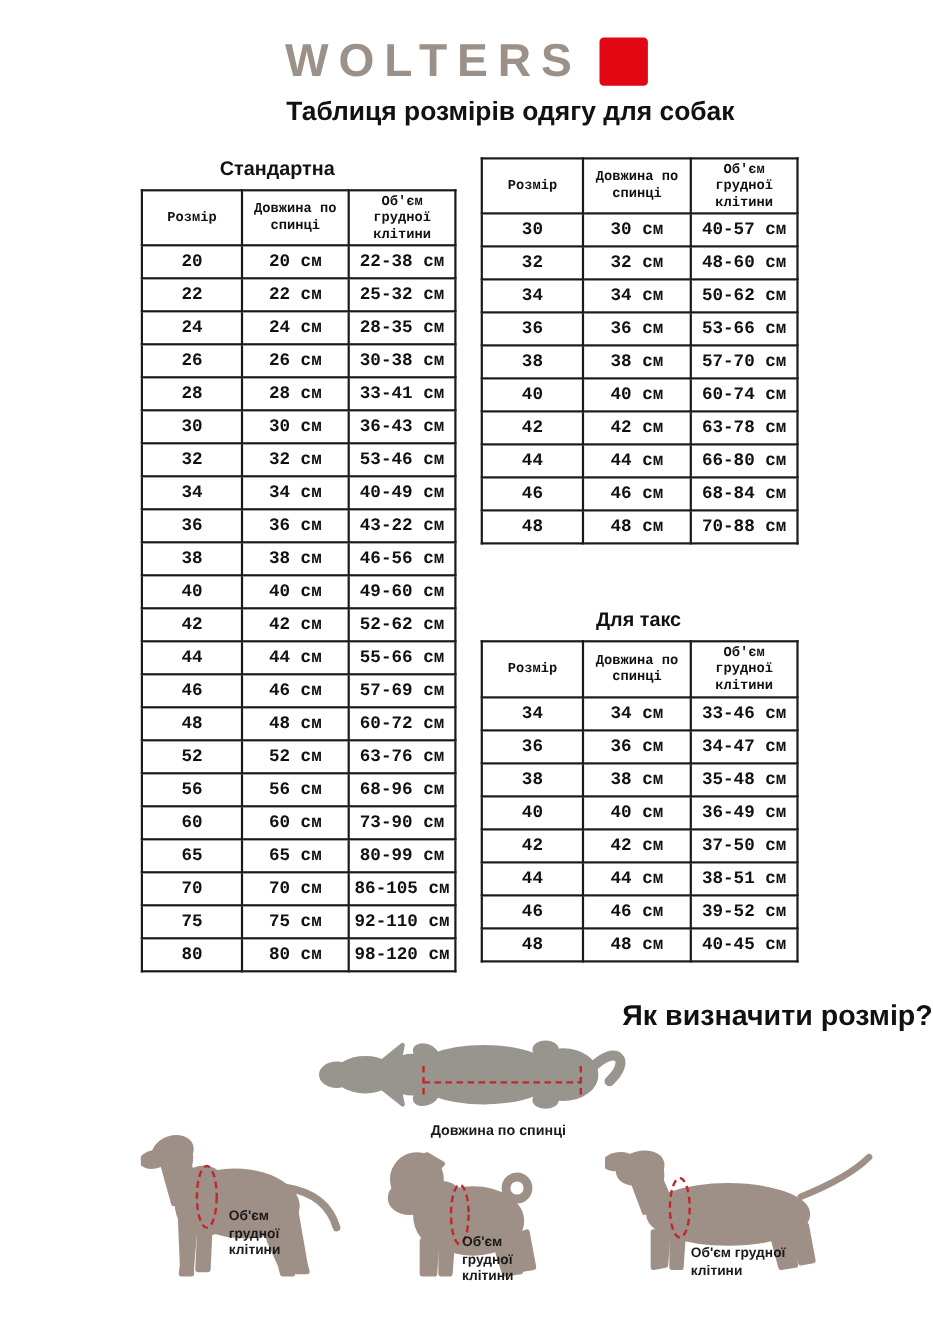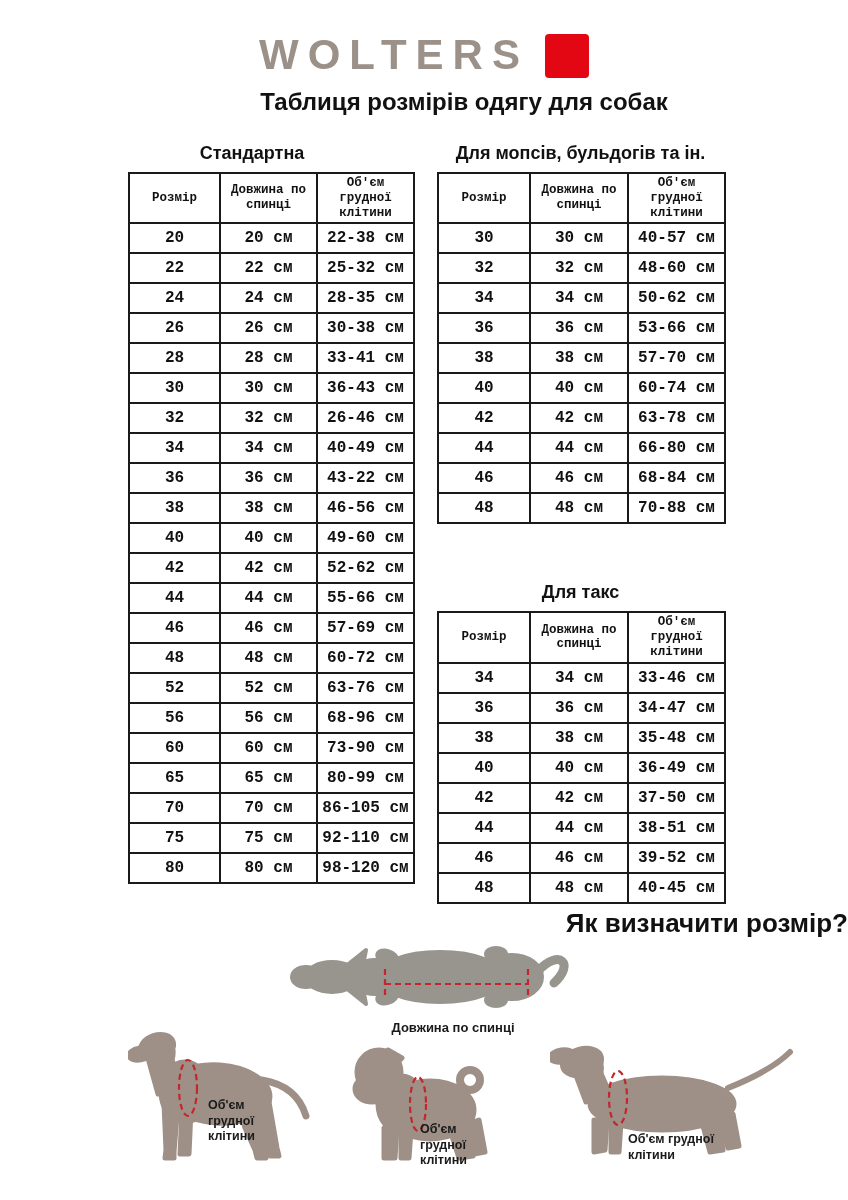--- a/index.html
+++ b/index.html
@@ -95,21 +95,21 @@
           <td>33-41 см</td>
         </tr>
         <tr>
           <td>30</td>
           <td>30 см</td>
           <td>36-43 см</td>
         </tr>
         <tr>
           <td>32</td>
           <td>32 см</td>
-          <td>26-46 см</td>
+          <td>53-46 см</td>
         </tr>
         <tr>
           <td>34</td>
           <td>34 см</td>
           <td>40-49 см</td>
         </tr>
         <tr>
           <td>36</td>
           <td>36 см</td>
           <td>43-22 см</td>
@@ -177,21 +177,20 @@
         <tr>
           <td>80</td>
           <td>80 см</td>
           <td>98-120 см</td>
         </tr>
       </tbody>
     </table>
 </div>
 
 <div class="col col-right">
-  <h2 class="section-title">Для мопсів, бульдогів та ін.</h2>
   <table class="size-table">
     <colgroup>
         <col style="width:92px">
         <col style="width:98px">
         <col style="width:97px">
       </colgroup>
   <thead>
         <tr>
           <th>Розмір</th>
           <th>Довжина по спинці</th>

